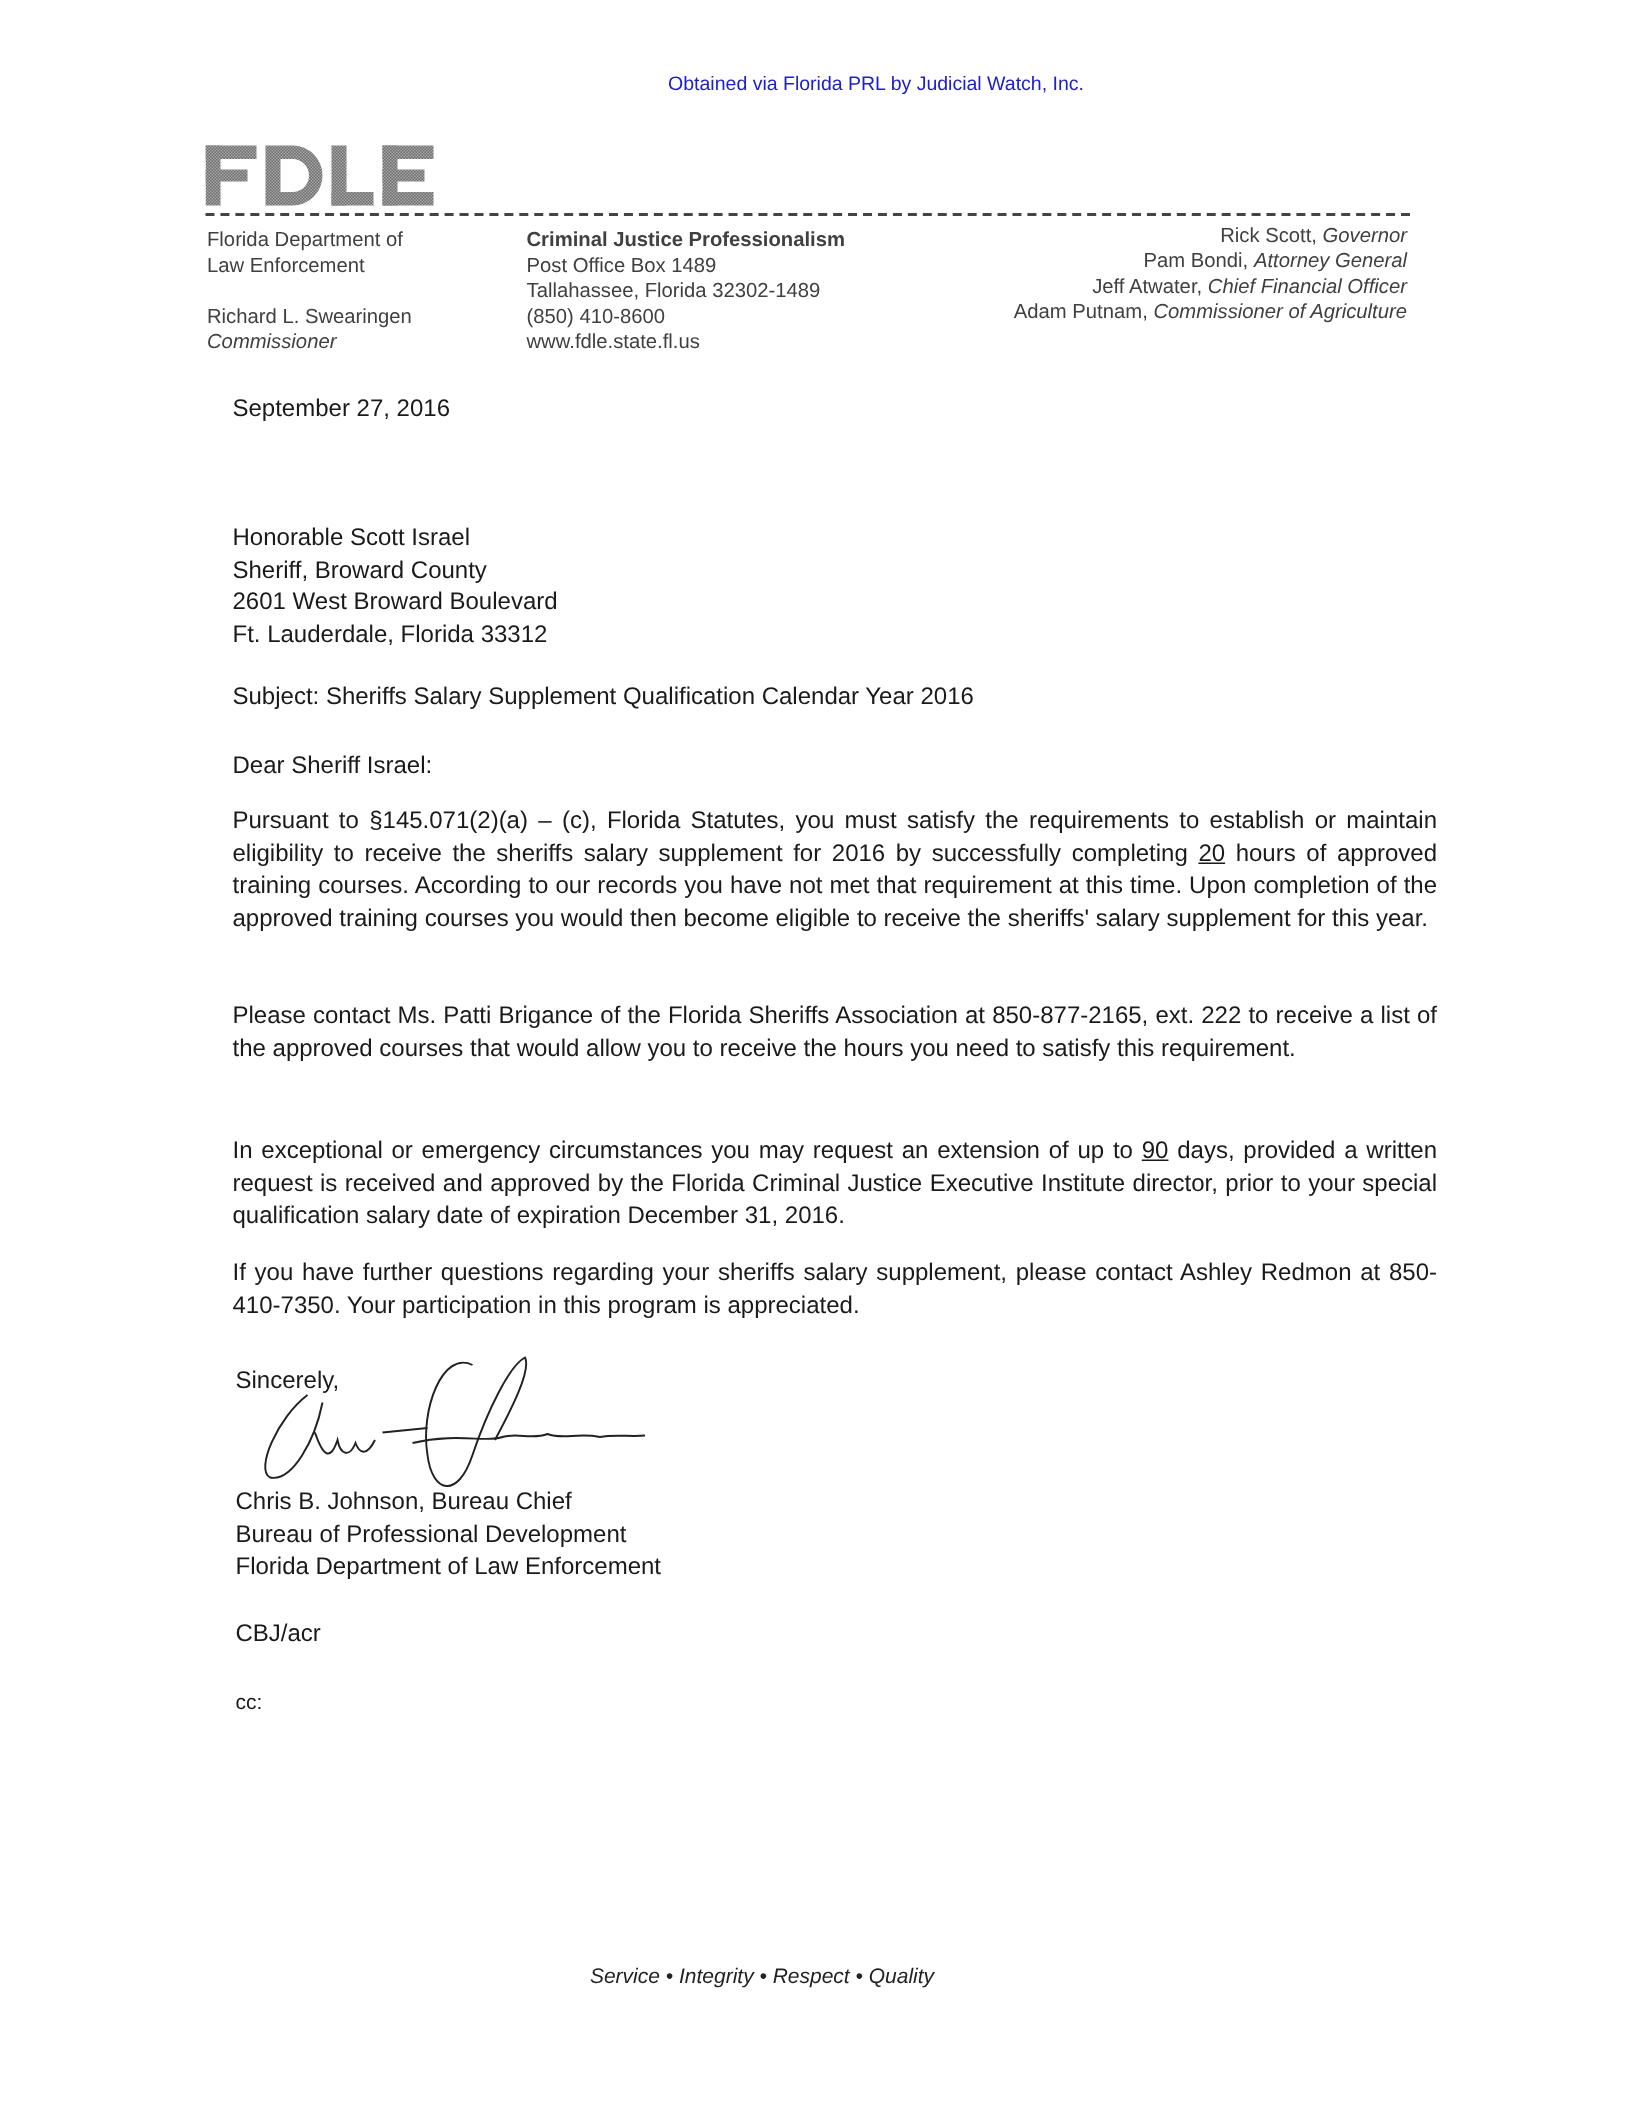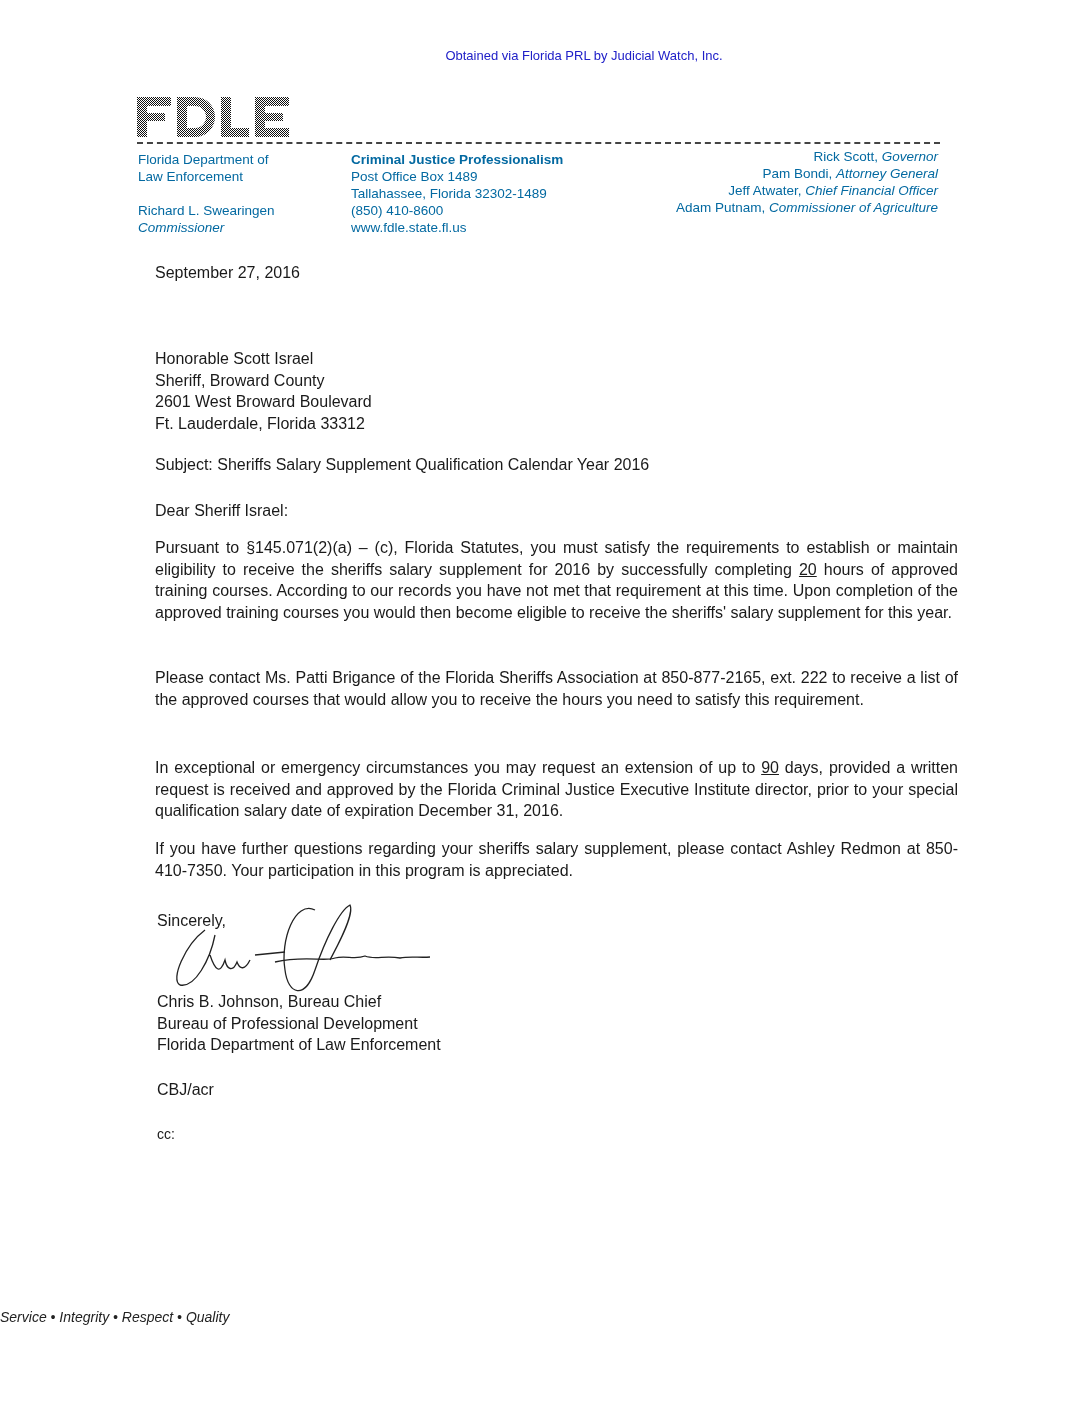--- a/index.html
+++ b/index.html
@@ -2,21 +2,21 @@
 <html><head>
 <meta charset="utf-8">
 <style>
   html, body { margin: 0; padding: 0; background: #ffffff; }
   body { width: 1088px; height: 1408px; position: relative; overflow: hidden;
          font-family: "Liberation Sans", sans-serif; color: #1a1a1a; }
   .abs { position: absolute; }
   .watermark { top: 48px; left: 0; width: 1088px; text-align: center; font-size: 13px; color: #2020c8; margin-left: 40px; }
   .logo { top: 95px; left: 137px; width: 156px; height: 44px; }
   .rule { top: 142px; left: 137px; width: 803px; height: 0; border-top: 2px dashed #444; }
-  .hdr { font-size: 13.5px; line-height: 17px; color: #0369a1; }
+  .hdr { font-size: 13.5px; line-height: 17px; color: #404040; }
   .hdr .b { font-weight: bold; }
   .hdr .i { font-style: italic; }
   .col1 { top: 151px; left: 138px; }
   .col2 { top: 151px; left: 331px; margin-left: 20px; }
   .col3 { top: 148px; right: 150px; text-align: right; }
   .gap { height: 17px; }
   .body-text { font-size: 16px; line-height: 21.5px; }
   .date { top: 262px; left: 155px; text-align: center; }
   .addr { top: 348px; left: 155px; }
   .subject { top: 454px; left: 155px; }
@@ -26,21 +26,21 @@
   .p2 { top: 667px; }
   .p3 { top: 757px; }
   .p4 { top: 838px; }
   .u { text-decoration: underline; }
   .closing { top: 910px; left: 157px; }
   .sig { top: 900px; left: 165px; width: 270px; height: 100px; }
   .sigblock { top: 991px; left: 157px; }
   .initials { top: 1079px; left: 157px; }
   .cc-label { top: 1124px; left: 157px; }
   .cc-list { top: 1120px; left: 221px; }
-  .footer { top: 1309px; left: 0; width: 1016px; text-align: left; font-size: 14px; font-style: italic; color: #222; }
+  .footer { top: 1309px; left: 0; width: 1016px; text-align: center; font-size: 14px; font-style: italic; color: #222; }
 </style>
 </head>
 <body>
 
 <div class="abs watermark">Obtained via Florida PRL by Judicial Watch, Inc.</div>
 
 <svg class="abs logo" viewBox="0 0 156 44">
   <defs>
     <pattern id="dots" width="2" height="2" patternUnits="userSpaceOnUse">
       <rect width="2" height="2" fill="#fff"></rect>

